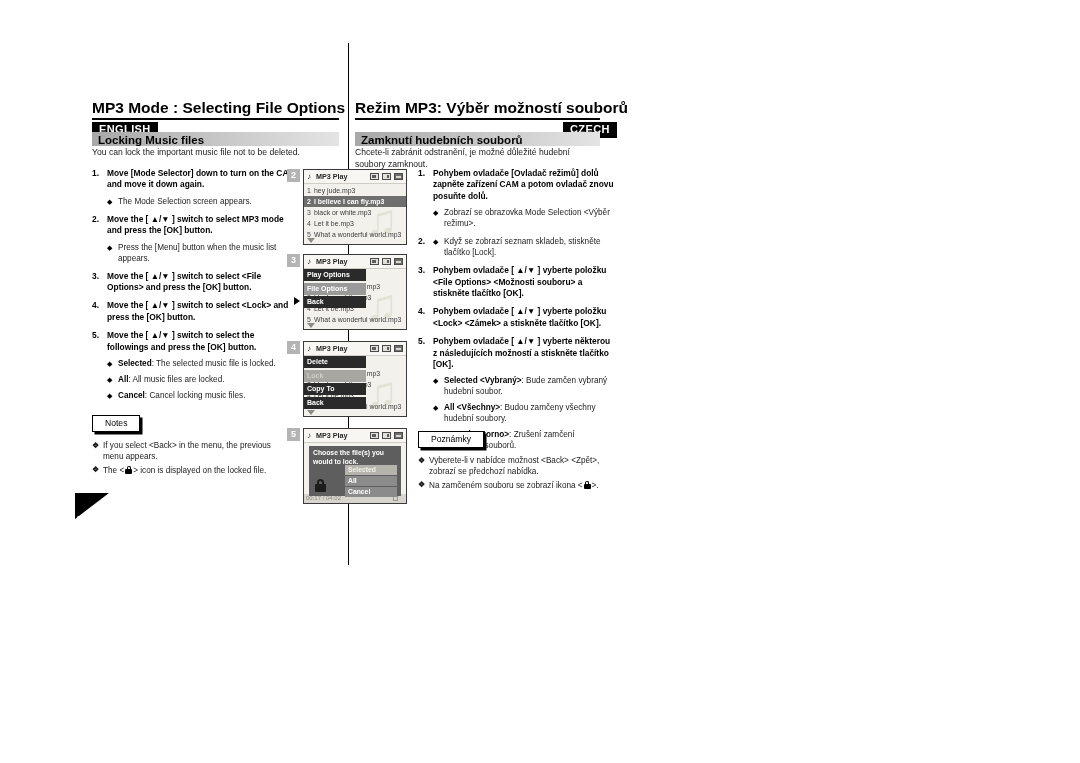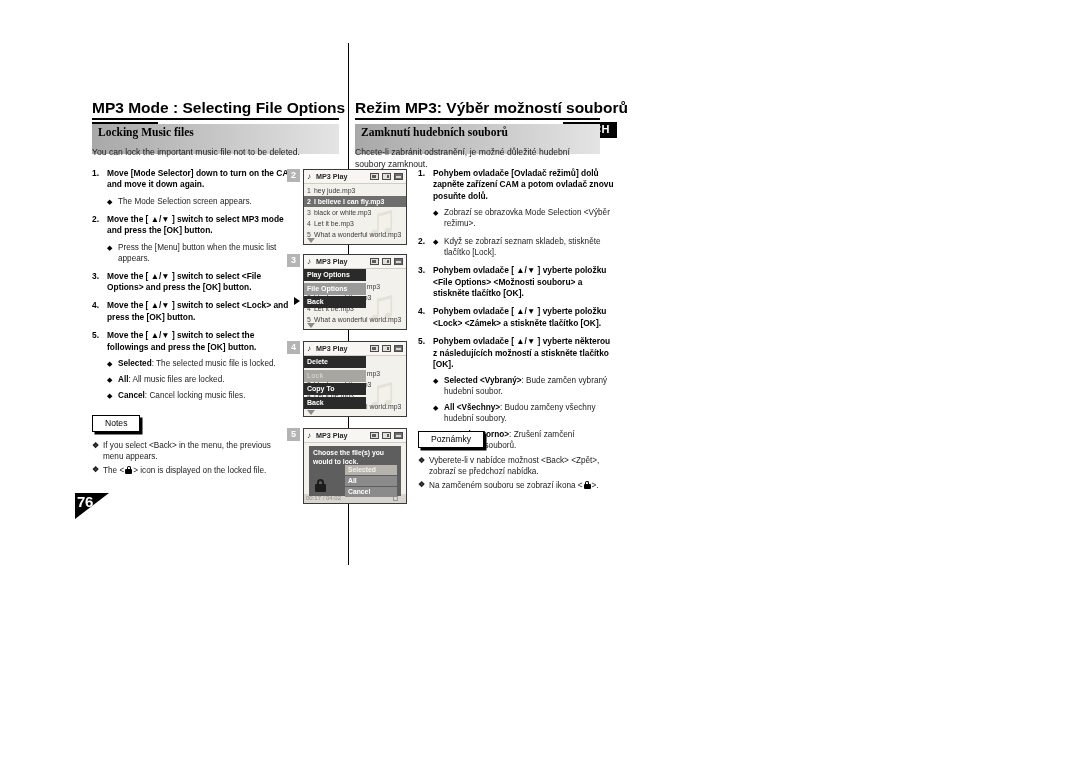--- a/index.html
+++ b/index.html
@@ -60,24 +60,23 @@
     top: 118px;
     height: 2px;
     background: #000000;
   }
   #rule-en { left: 92px; width: 247px; }
   #rule-cz { left: 355px; width: 245px; }
 
   
   .section-bar {
     position: absolute;
-    top: 124px;
-    height: 30px;
+    top: 132px;
+    height: 14px;
     background: linear-gradient(to right, #a8a8a8 0%, #c9c9c9 55%, #e4e4e4 100%);
-    font-family: Liberation Serif, serif;
   }
   #secbar-en { left: 92px; width: 247px; }
   #secbar-cz { left: 355px; width: 245px; }
   .section-bar span {
     position: absolute;
     left: 6px;
     top: 2px;
     font-size: 11.5px;
     font-weight: bold;
     color: #000000;
@@ -479,21 +478,21 @@
   #page-corner .tri {
     position: absolute;
     left: 0; top: 0;
     width: 0; height: 0;
     border-top: 26px solid #000000;
     border-right: 34px solid transparent;
   }
   #page-corner .num {
     position: absolute;
     left: 2px;
-    top: 0;
+    top: 19px;
     font-size: 15px;
     font-weight: bold;
     color: #ffffff;
     letter-spacing: -0.3px;
   }
 </style>
 </head>
 <body>
 
 <div id="page">

